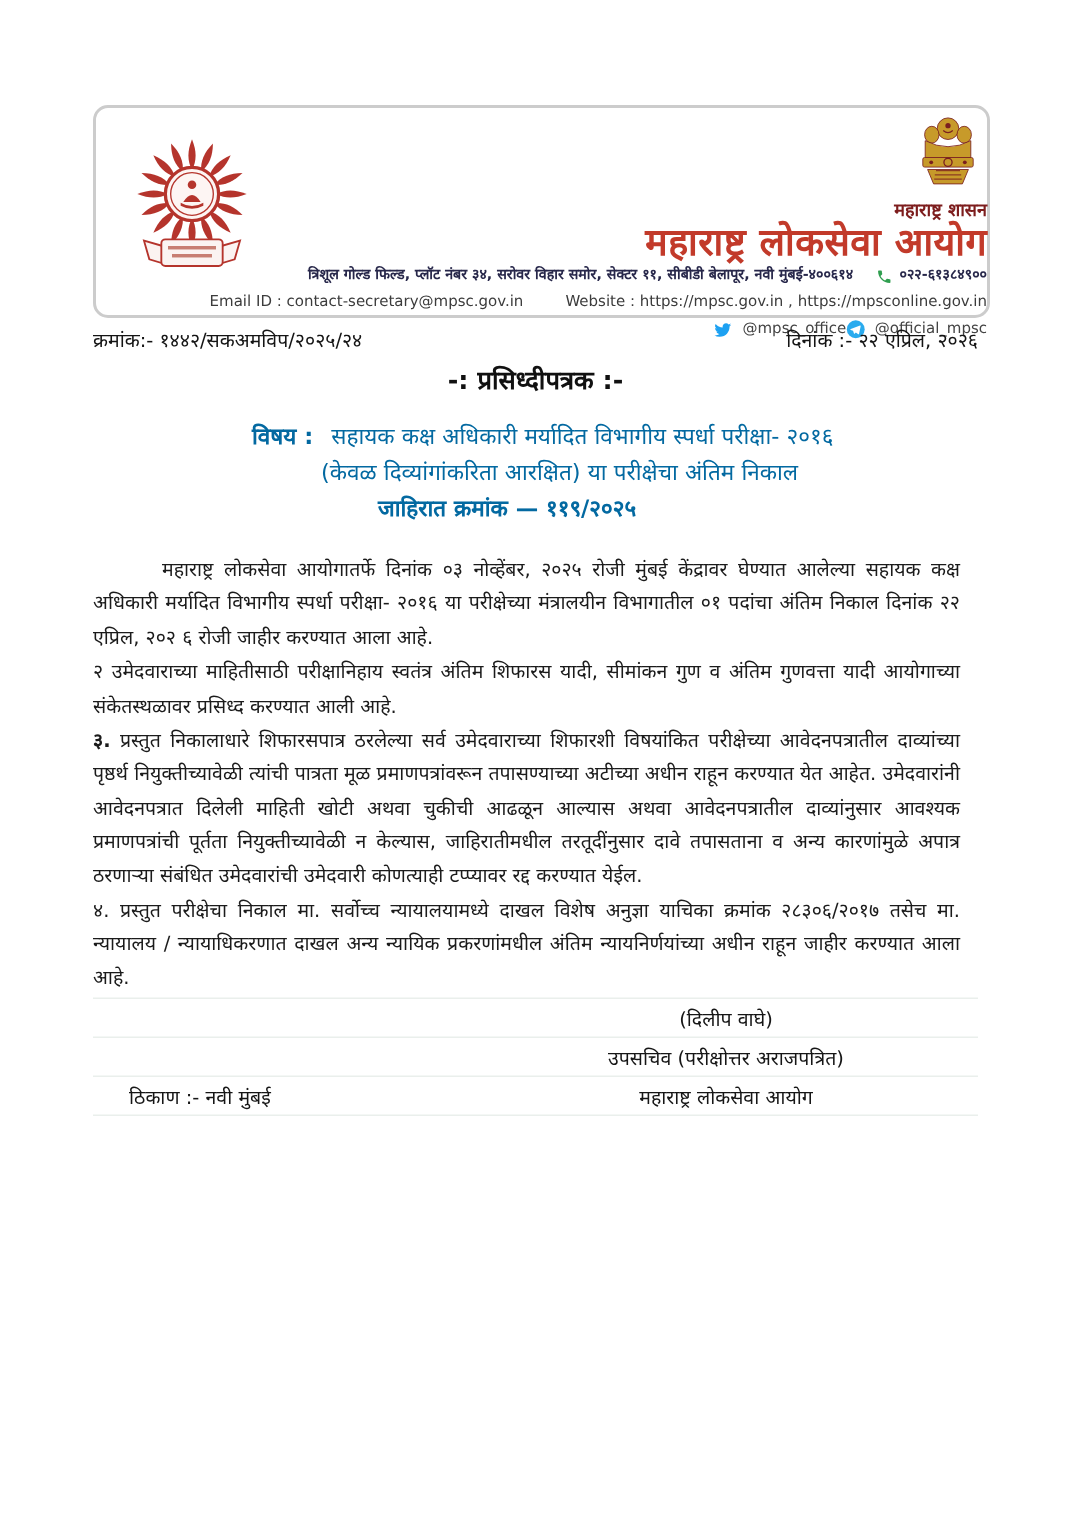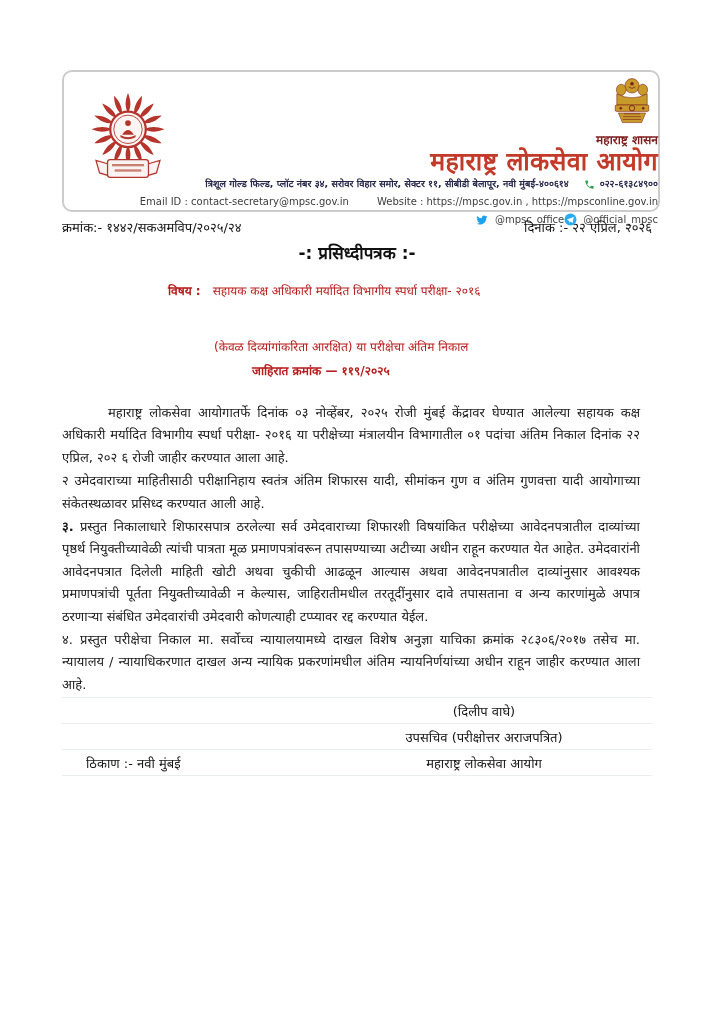--- a/index.html
+++ b/index.html
@@ -22,24 +22,24 @@
   .phone-ico{width:11px;height:11px;}
   .contact-row{margin-top:5px;font-size:10px;color:#3c3c3c;display:flex;gap:28px;line-height:13px;}
   .social-row{margin-top:5px;display:flex;align-items:center;font-size:10px;color:#444;}
   .social-item{display:flex;align-items:center;gap:6px;}
   .tw-ico{width:14px;height:12px;}
   .tg-ico{width:13px;height:13px;}
   
   .content{position:absolute;left:62px;right:72px;top:219px;}
   .meta-row{display:flex;justify-content:space-between;font-size:13px;color:#141414;line-height:17px;}
   .doc-title{text-align:center;font-size:17px;font-weight:bold;margin-top:5px;color:#111;}
-  .subject{margin-top:15px;padding-left:106px;font-size:12px;line-height:24px;color:#b91c1c;}
+  .subject{margin-top:15px;padding-left:106px;font-size:15px;line-height:24px;color:#0369a1;}
   .subject-line1{display:flex;gap:12px;}
   .subject-label{font-weight:bold;white-space:nowrap;}
-  .subject-line2{padding-left:46px;margin-top:32px;}
+  .subject-line2{padding-left:46px;}
   .subject-advert{padding-left:84px;font-weight:bold;}
   .bodytext{margin-top:19px;font-size:13px;line-height:22.4px;text-align:justify;color:#1b1b1b;}
   .bodytext p{margin:0 12px 1px 0;}
   .indent{text-indent:46px;}
   .bold-num{font-weight:bold;}
   
   .sign-block{font-size:13px;color:#161616;}
   .sign-row{border-top:1px solid #eaefec;padding:4px 0 2px 0;min-height:19px;display:flex;}
   .sign-row.last{border-bottom:1px solid #eaefec;}
   .right-col{width:300px;margin-left:auto;margin-right:18px;text-align:center;}

